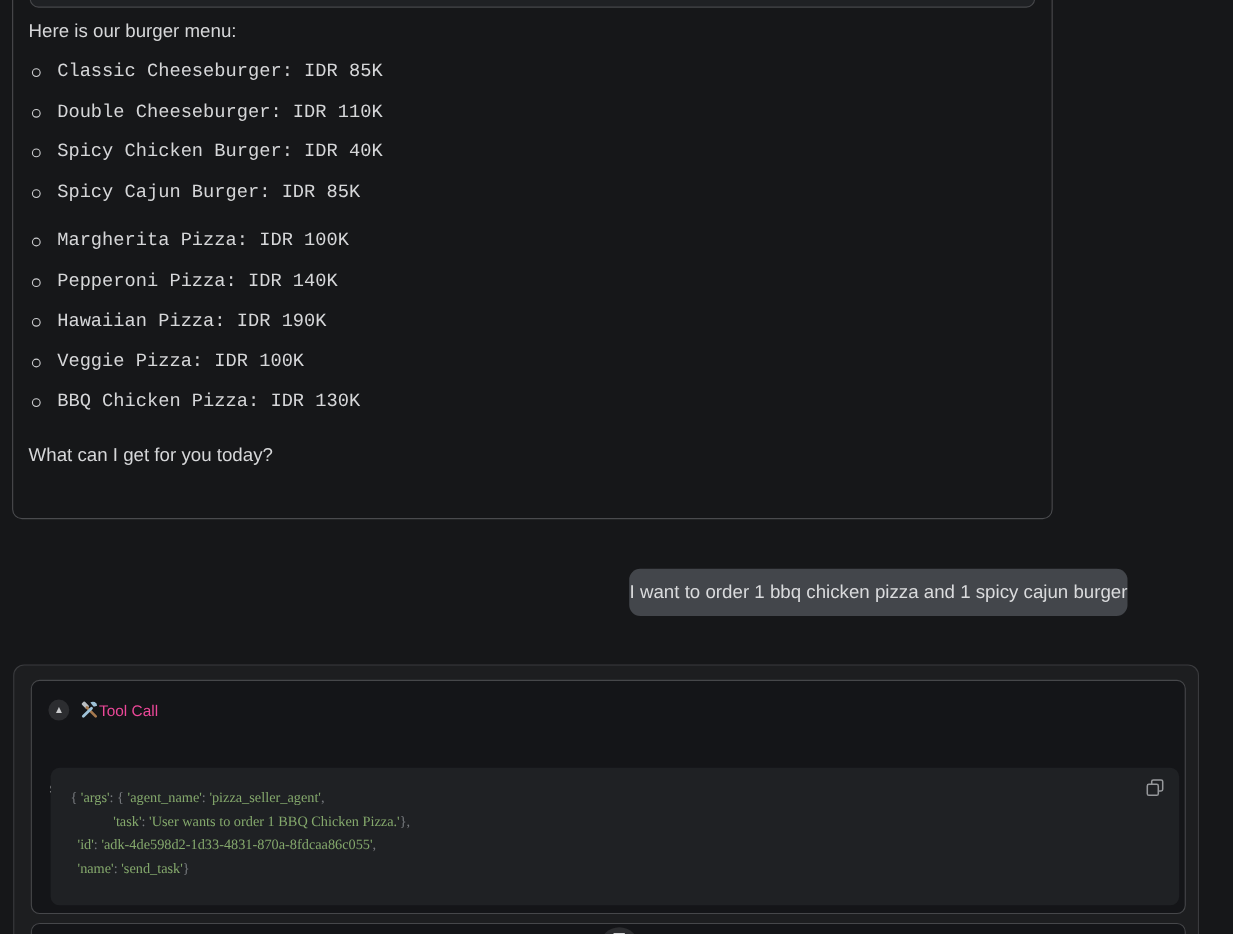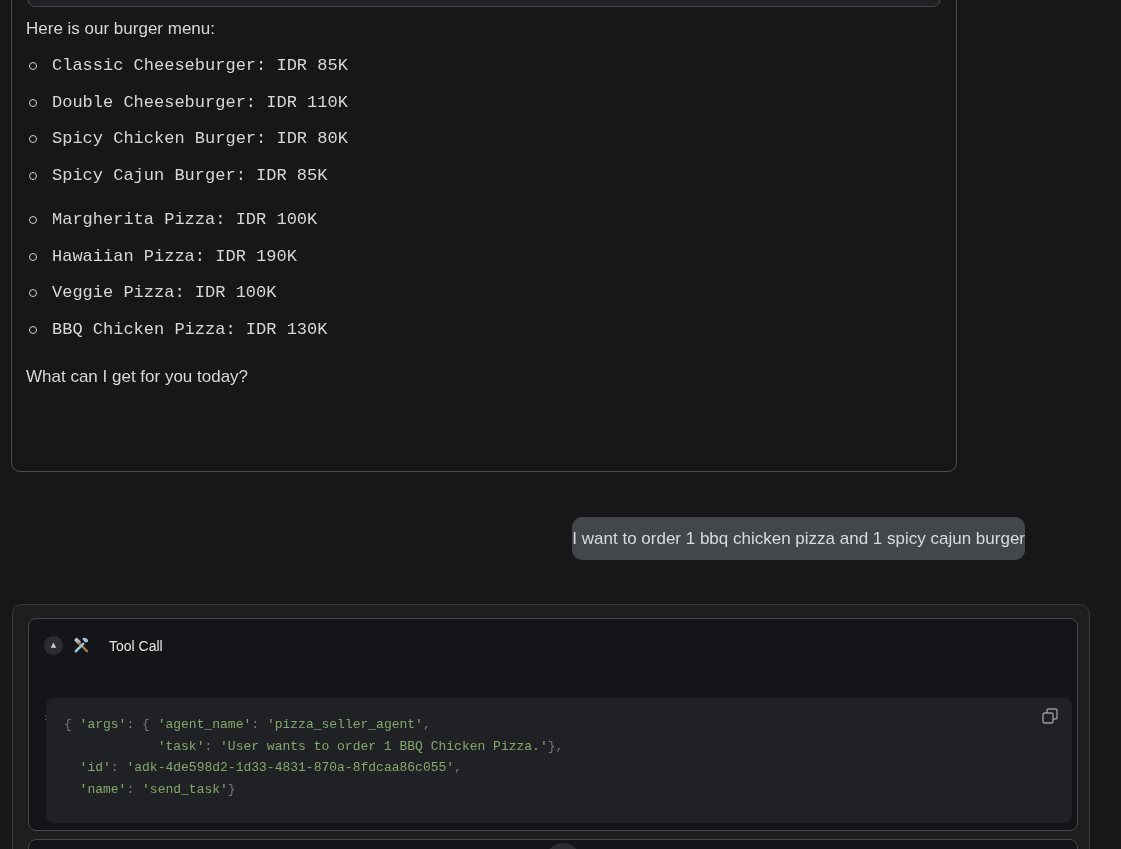--- a/index.html
+++ b/index.html
@@ -102,39 +102,39 @@
     border: none;
     padding: 0;
     color: #c8c9cb;
     font-size: 7px;
     line-height: 19px;
     text-align: center;
     cursor: pointer;
     font-family: "DejaVu Sans", sans-serif;
   }
   .tool-icon { width: 17px; height: 17px; margin-left: 10px; }
-  .tool-title { margin-left: 19px; font-size: 14px; color: #e5e5e5; }
+  .tool-title { margin-left: 0; font-size: 14px; color: #ec4899; }
   .fn-name {
     position: absolute;
     left: 16px; top: 58px;
     font-size: 13.5px;
     color: #c8c9cb;
     margin-top: 32px;
   }
   .code-block {
     position: absolute;
     left: 17px; top: 79px;
     width: 1026px; height: 125px;
     background: #1f2124;
     border-radius: 8px;
   }
   .code-block pre {
     margin: 0;
     padding: 16px 18px;
-    font-family: Liberation Mono, monospace;
+    font-family: Liberation Serif, serif;
     font-size: 13px;
     line-height: 21.5px;
     color: var(--code-punctuation, #76797d);
     white-space: pre;
     overflow: hidden;
   }
   .code-block pre .str { color: var(--code-string, #84a86c); }
   .copy-btn {
     position: absolute;
     right: 12px; top: 8px;
@@ -170,27 +170,28 @@
 <div id="stage">
 
   <div class="agent-msg">
     <div class="code-sliver"></div>
 
     <p>Here is our burger menu:</p>
     <ul>
 
     <li>Classic Cheeseburger: IDR 85K</li>
         <li>Double Cheeseburger: IDR 110K</li>
-        <li>Spicy Chicken Burger: IDR 80K</li>
+        <li>Spicy Chicken Burger: IDR 40K</li>
         <li>Spicy Cajun Burger: IDR 85K</li>
       </ul>
 
     <ul>
 
     <li>Margherita Pizza: IDR 100K</li>
+        <li>Pepperoni Pizza: IDR 140K</li>
         <li>Hawaiian Pizza: IDR 190K</li>
         <li>Veggie Pizza: IDR 100K</li>
         <li>BBQ Chicken Pizza: IDR 130K</li>
       </ul>
 
     <p>What can I get for you today?</p>
   </div>
 
   <div class="user-bubble">I want to order 1 bbq chicken pizza and 1 spicy cajun burger</div>
 

